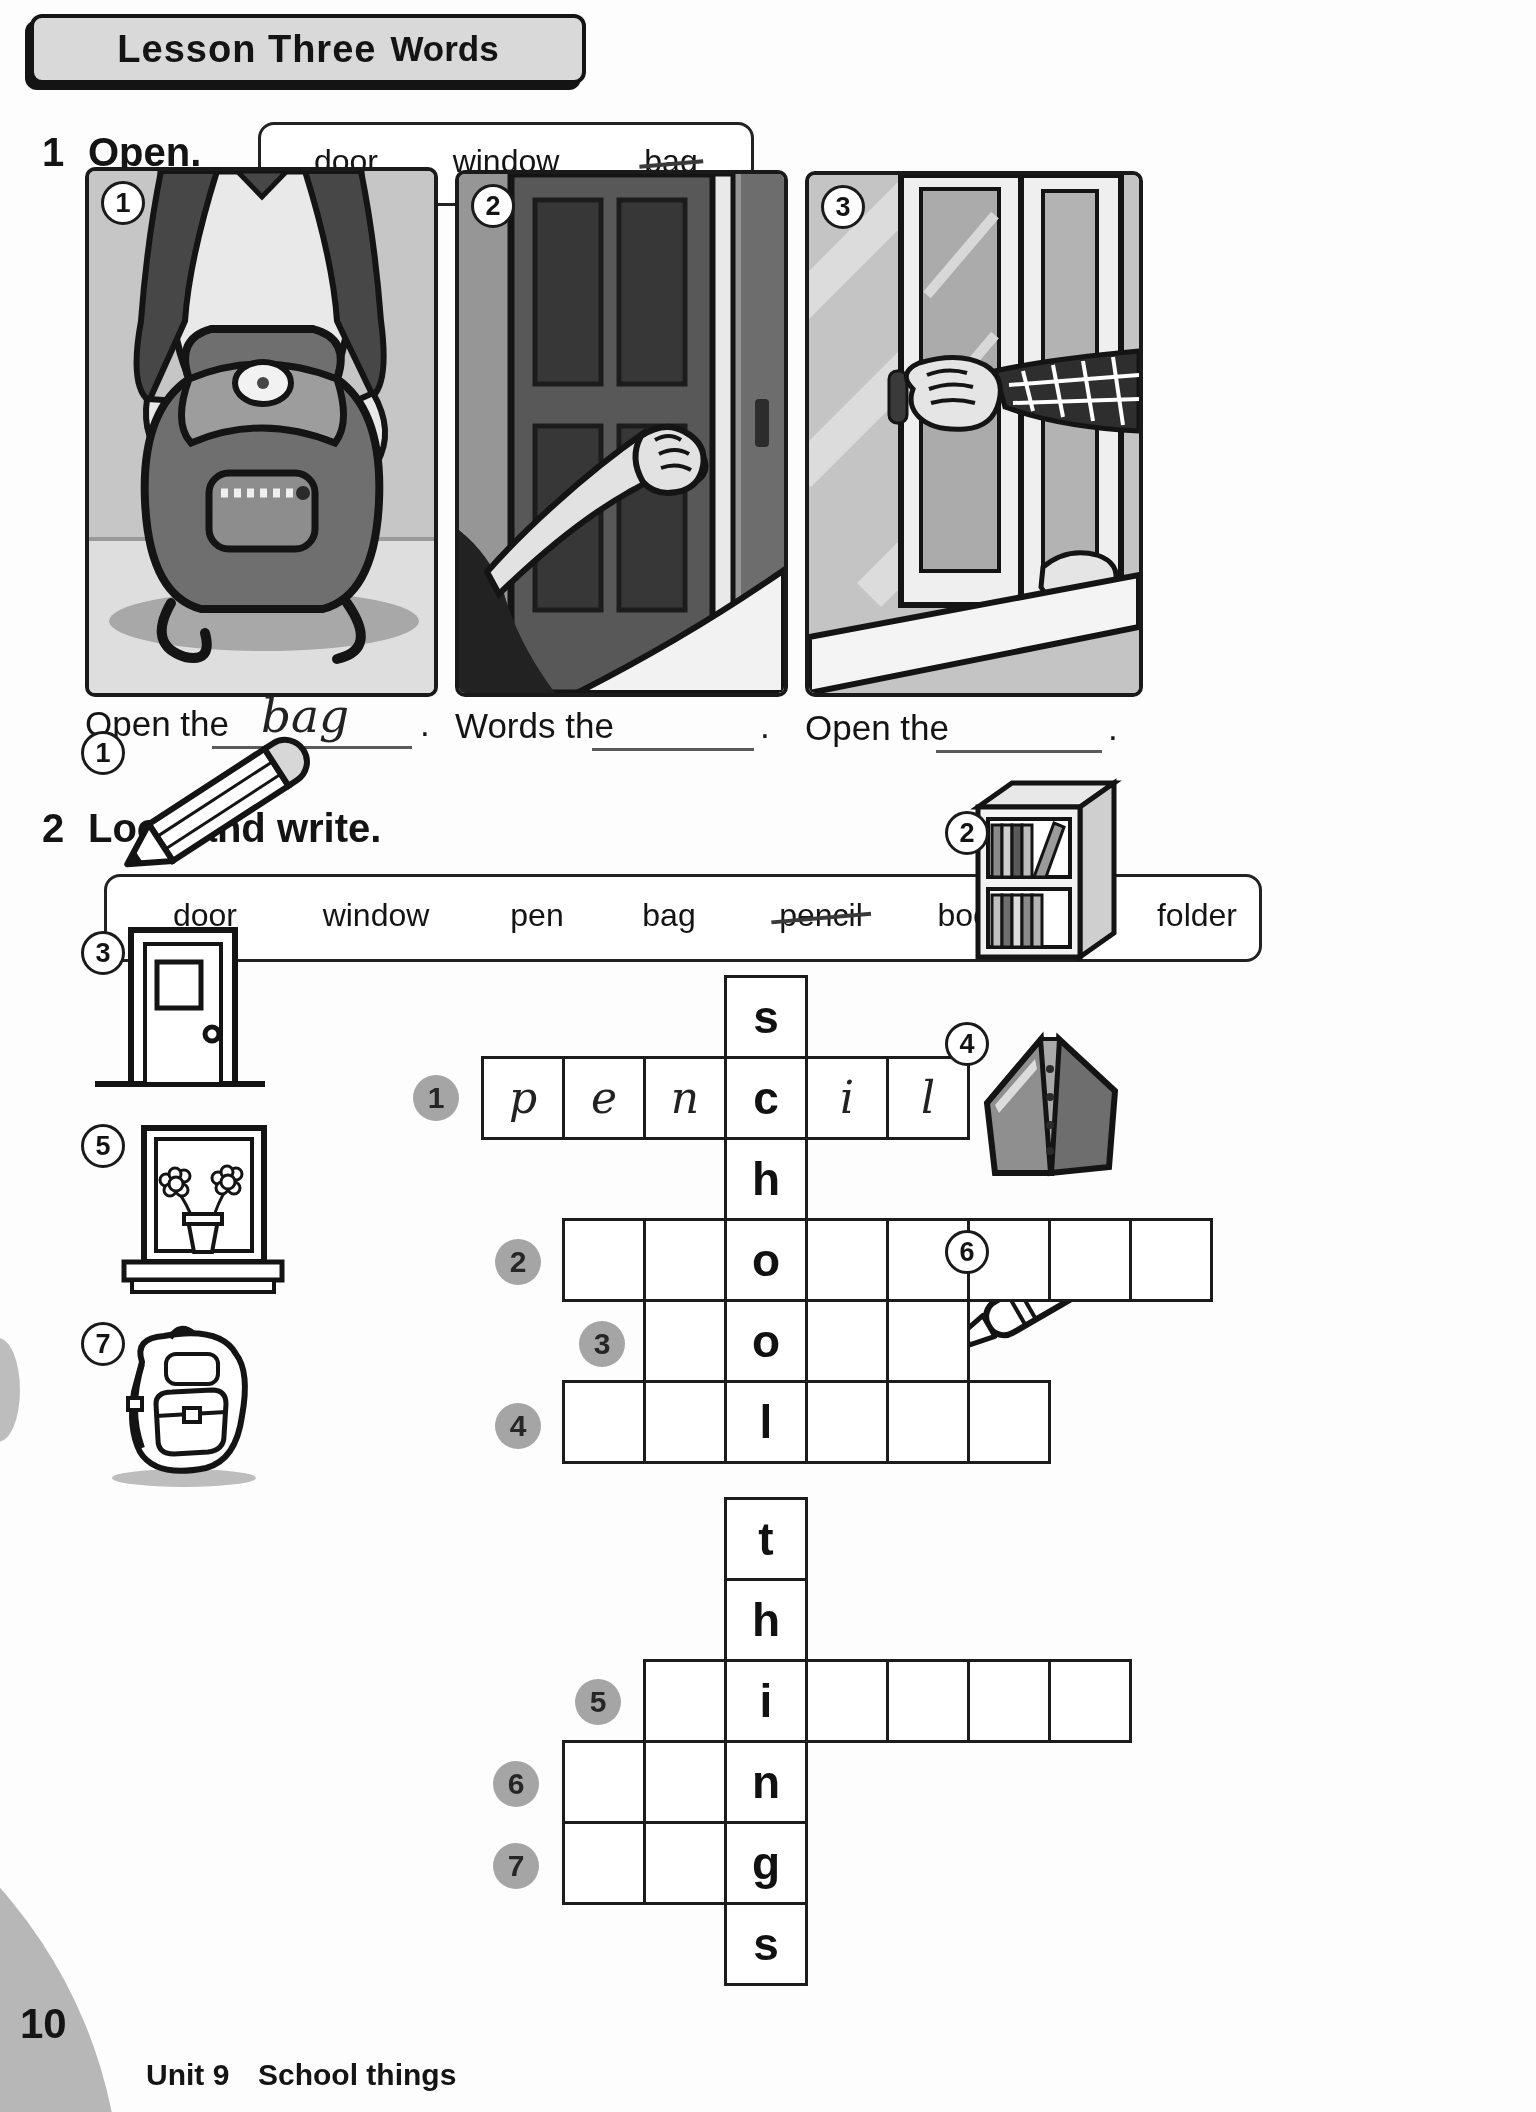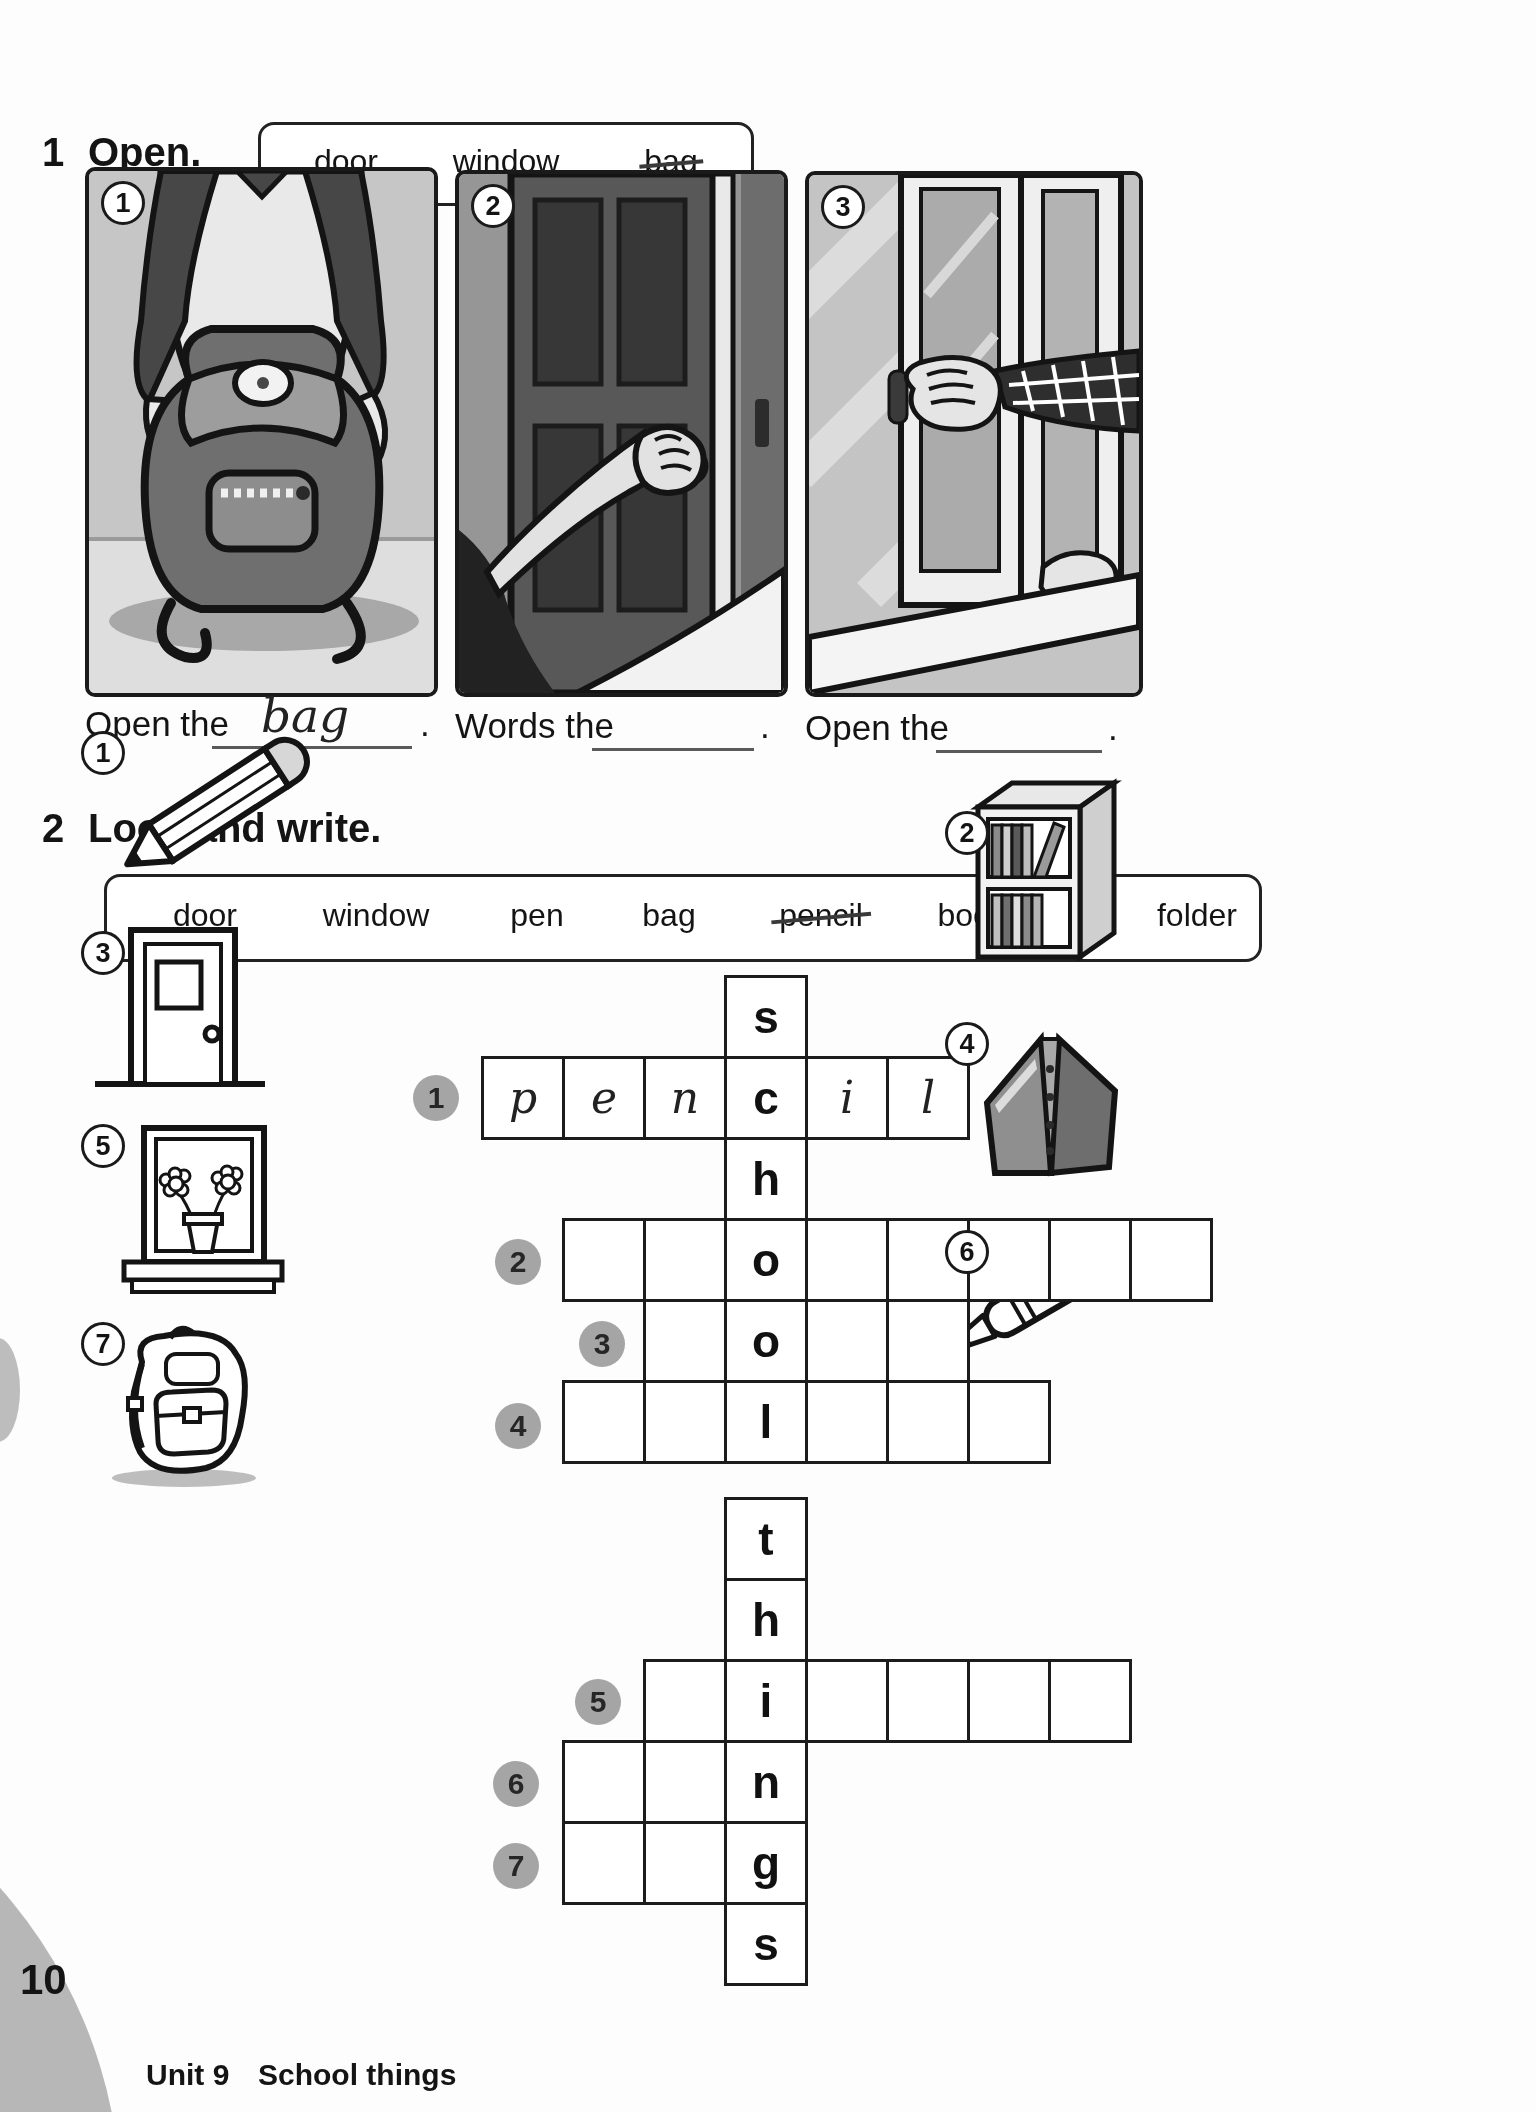--- a/index.html
+++ b/index.html
@@ -32,33 +32,37 @@
   
   .cw-cell{position:absolute;width:84px;height:84px;box-sizing:border-box;border:3px solid #1c1c1c;
       background:#fff;text-align:center;line-height:78px;}
   .cw-pre{font-weight:bold;font-size:46px;color:#111;}
   .cw-hand{font-family:"DejaVu Serif",serif;font-style:italic;font-size:44px;color:#222;}
   .marker{position:absolute;width:46px;height:46px;border-radius:50%;background:#a5a5a5;
       color:#262626;font-size:30px;font-weight:bold;text-align:center;line-height:46px;}
   
   .corner-circle{position:absolute;left:-837px;top:1727px;width:958px;height:958px;
       border-radius:50%;background:#b7b7b7;}
-  .page-num{position:absolute;left:20px;top:1956px;font-size:42px;font-weight:bold;}
+  .page-num{position:absolute;left:20px;top:2000px;font-size:42px;font-weight:bold;}
   .foot-unit{position:absolute;left:146px;top:2058px;font-size:30px;font-weight:800;}
   .foot-topic{position:absolute;left:258px;top:2058px;font-size:30px;font-weight:700;}
   .binding{position:absolute;left:-24px;top:1338px;width:44px;height:104px;border-radius:50%;
       background:#bdbdbd;}
   .icon-wrap{position:absolute;}
   .icon-wrap svg{display:block;width:100%;height:100%;}
 </style>
 </head>
 <body>
 
 <div id="page">
 
+  <div class="lesson-box">
+    <span class="lesson-main">Lesson Three</span>
+    <span class="lesson-sub">Words</span>
+  </div>
 
   <div class="exnum" style="left:42px;top:130px;">1</div>
   <div class="exlabel" style="left:88px;top:130px;">Open.</div>
 
   <div class="wb" style="left:258px;top:122px;width:490px;height:78px;">
     <span class="wb-word" style="left:85px;top:18px;">door</span>
     <span class="wb-word" style="left:245px;top:18px;">window</span>
     <span class="wb-word" style="left:410px;top:18px;">
       <span>bag</span>
       <span class="strike-line"></span>

